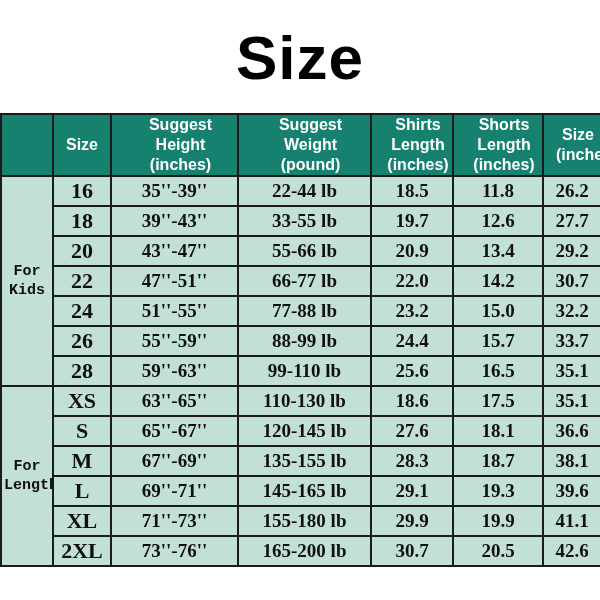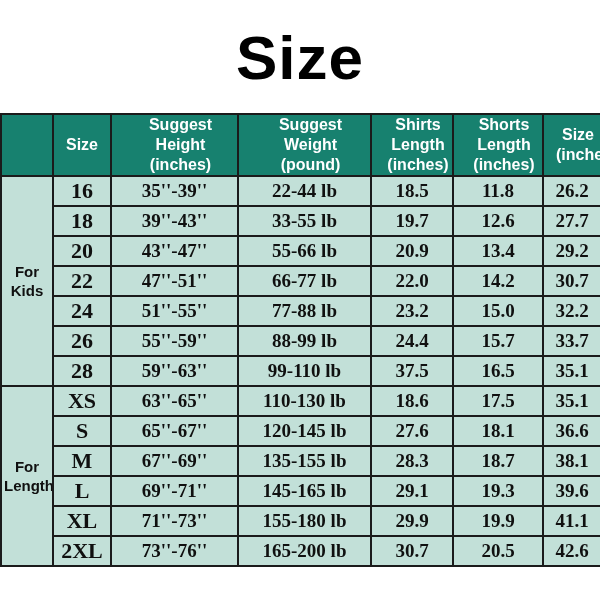--- a/index.html
+++ b/index.html
@@ -59,21 +59,21 @@
   .h-small { font-size: 16px; }
   .size-table tbody td {
     background: var(--bodyBg, #C2E0D8);
     color: var(--bodyText, #101010);
     font-family: "Liberation Serif", serif;
     font-weight: bold;
     font-size: 19px;
     height: 28px;
   }
   .size-table tbody td.group-cell {
-    font-family: Liberation Sans, sans-serif;
+    font-family: Liberation Mono, monospace;
     font-size: 15px;
     line-height: 1.3;
     font-weight: bold;
     padding: 14px 2px;
   }
   .size-table tbody td.size-col { font-size: 22px; }
 </style>
 </head>
 <body>
 
@@ -164,21 +164,21 @@
         <td>55''-59''</td>
         <td>88-99 lb</td>
         <td>24.4</td>
         <td>15.7</td>
         <td>33.7</td>
       </tr>
       <tr>
         <td class="size-col">28</td>
         <td>59''-63''</td>
         <td>99-110 lb</td>
-        <td>37.5</td>
+        <td>25.6</td>
         <td>16.5</td>
         <td>35.1</td>
       </tr>
       <tr>
         <td class="group-cell" rowspan="6">For Length</td>
         <td class="size-col">XS</td>
         <td>63''-65''</td>
         <td>110-130 lb</td>
         <td>18.6</td>
         <td>17.5</td>

